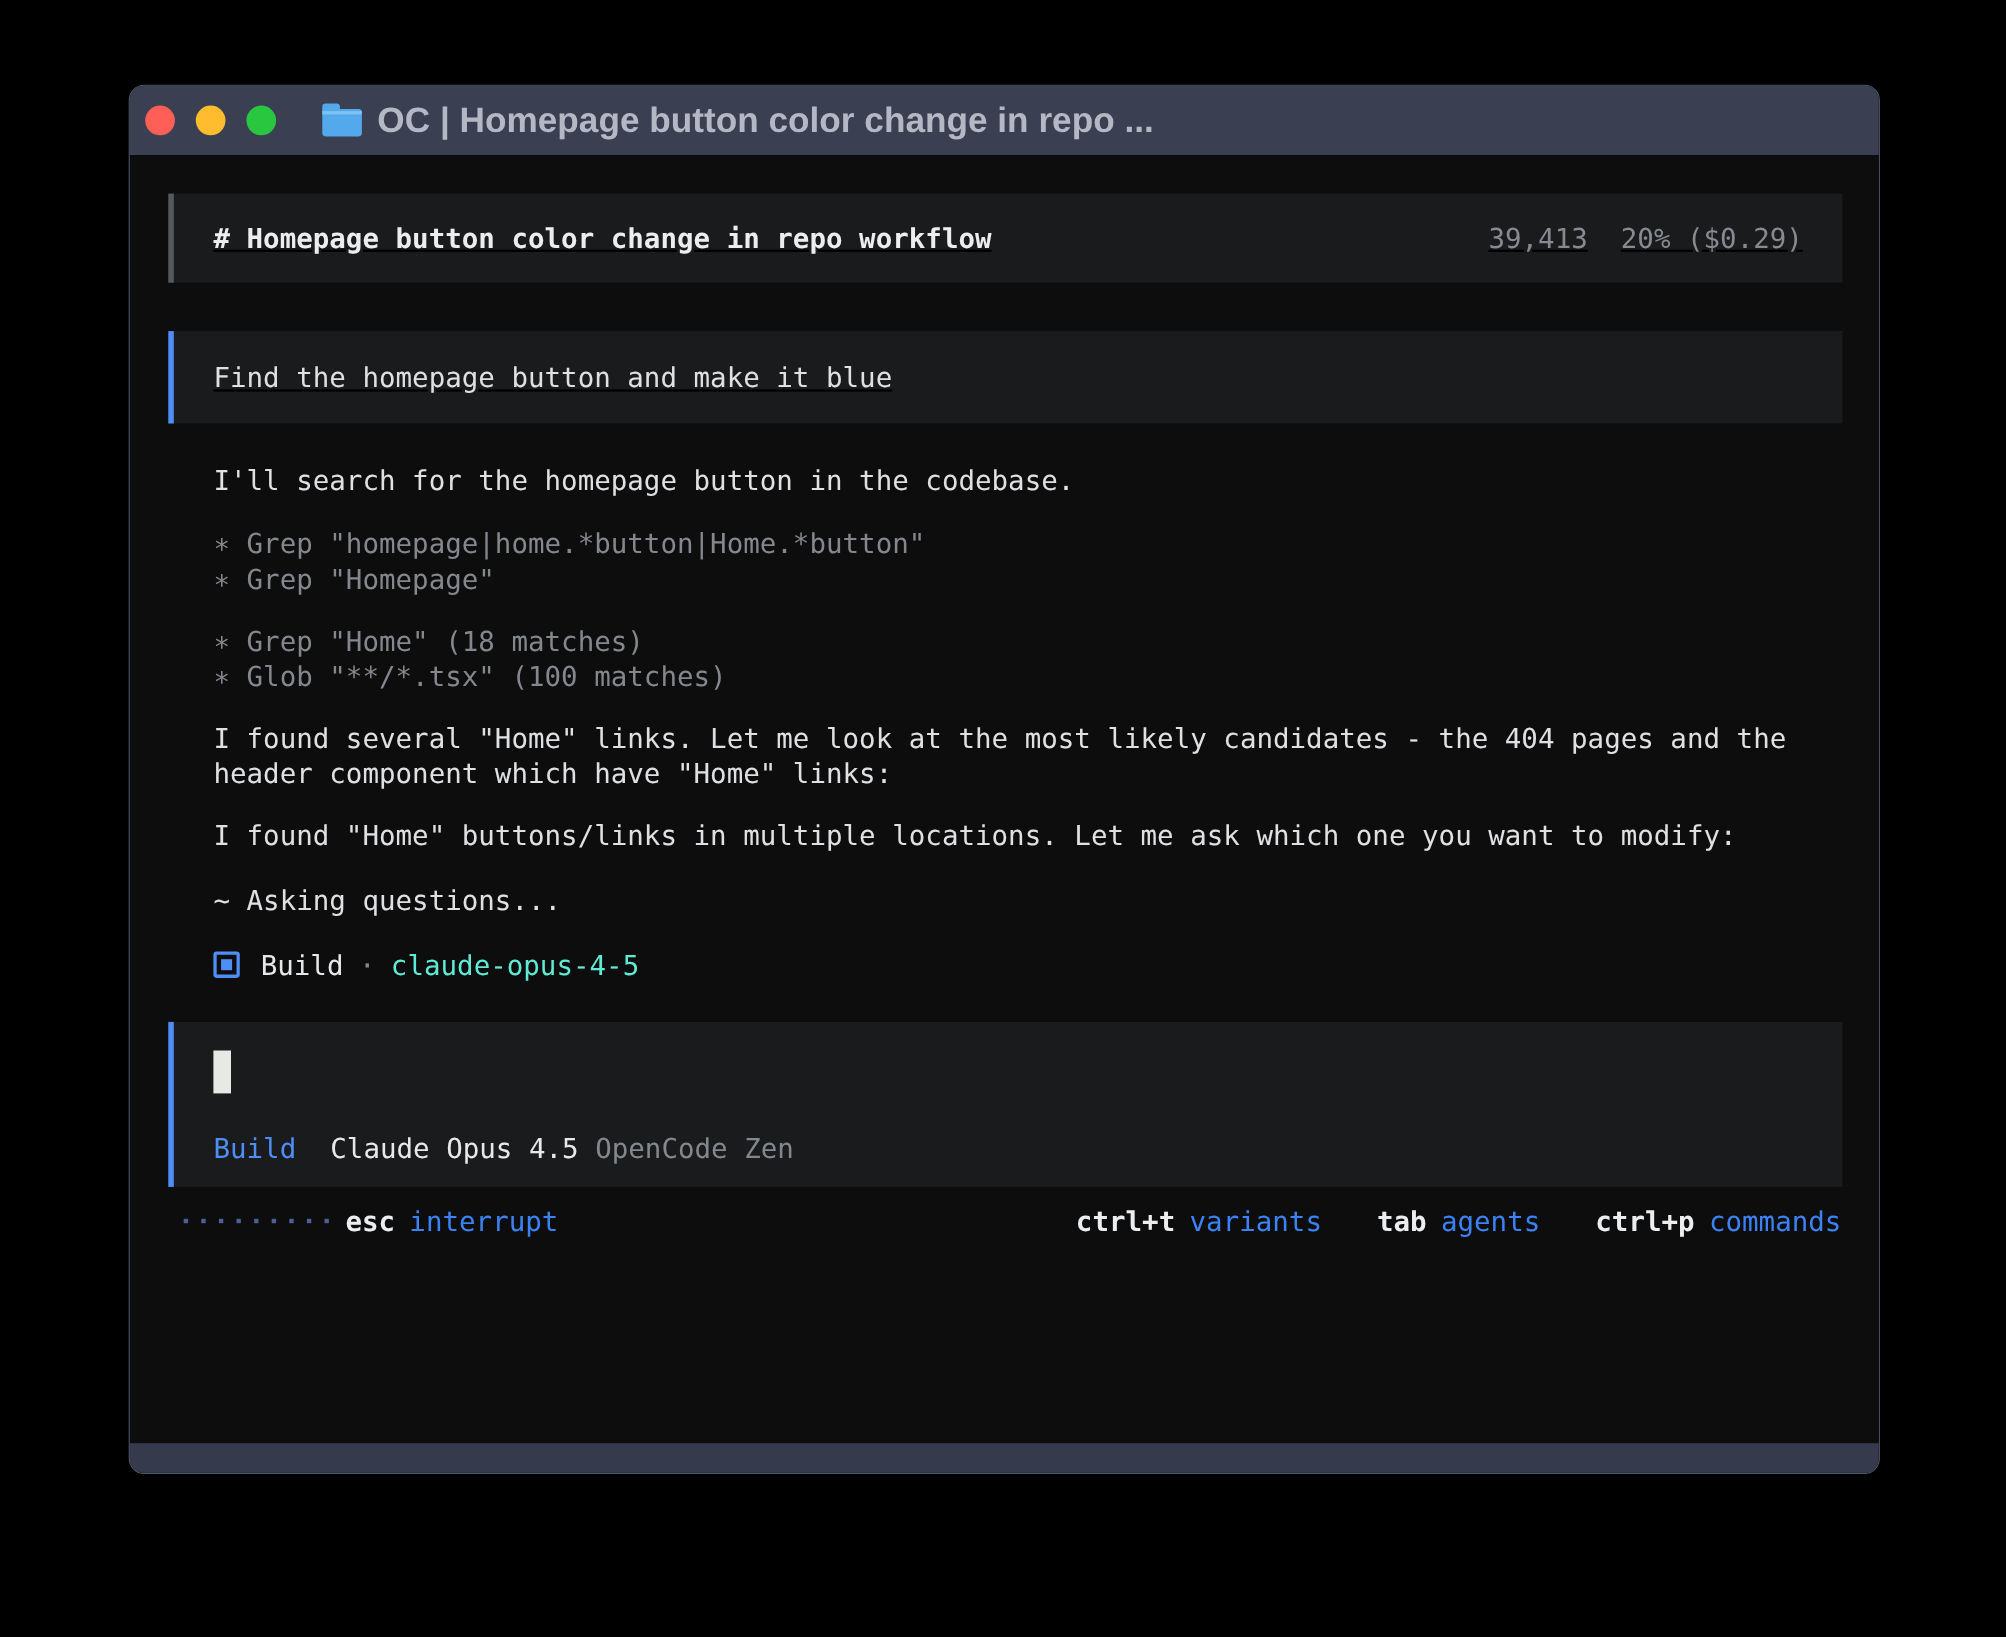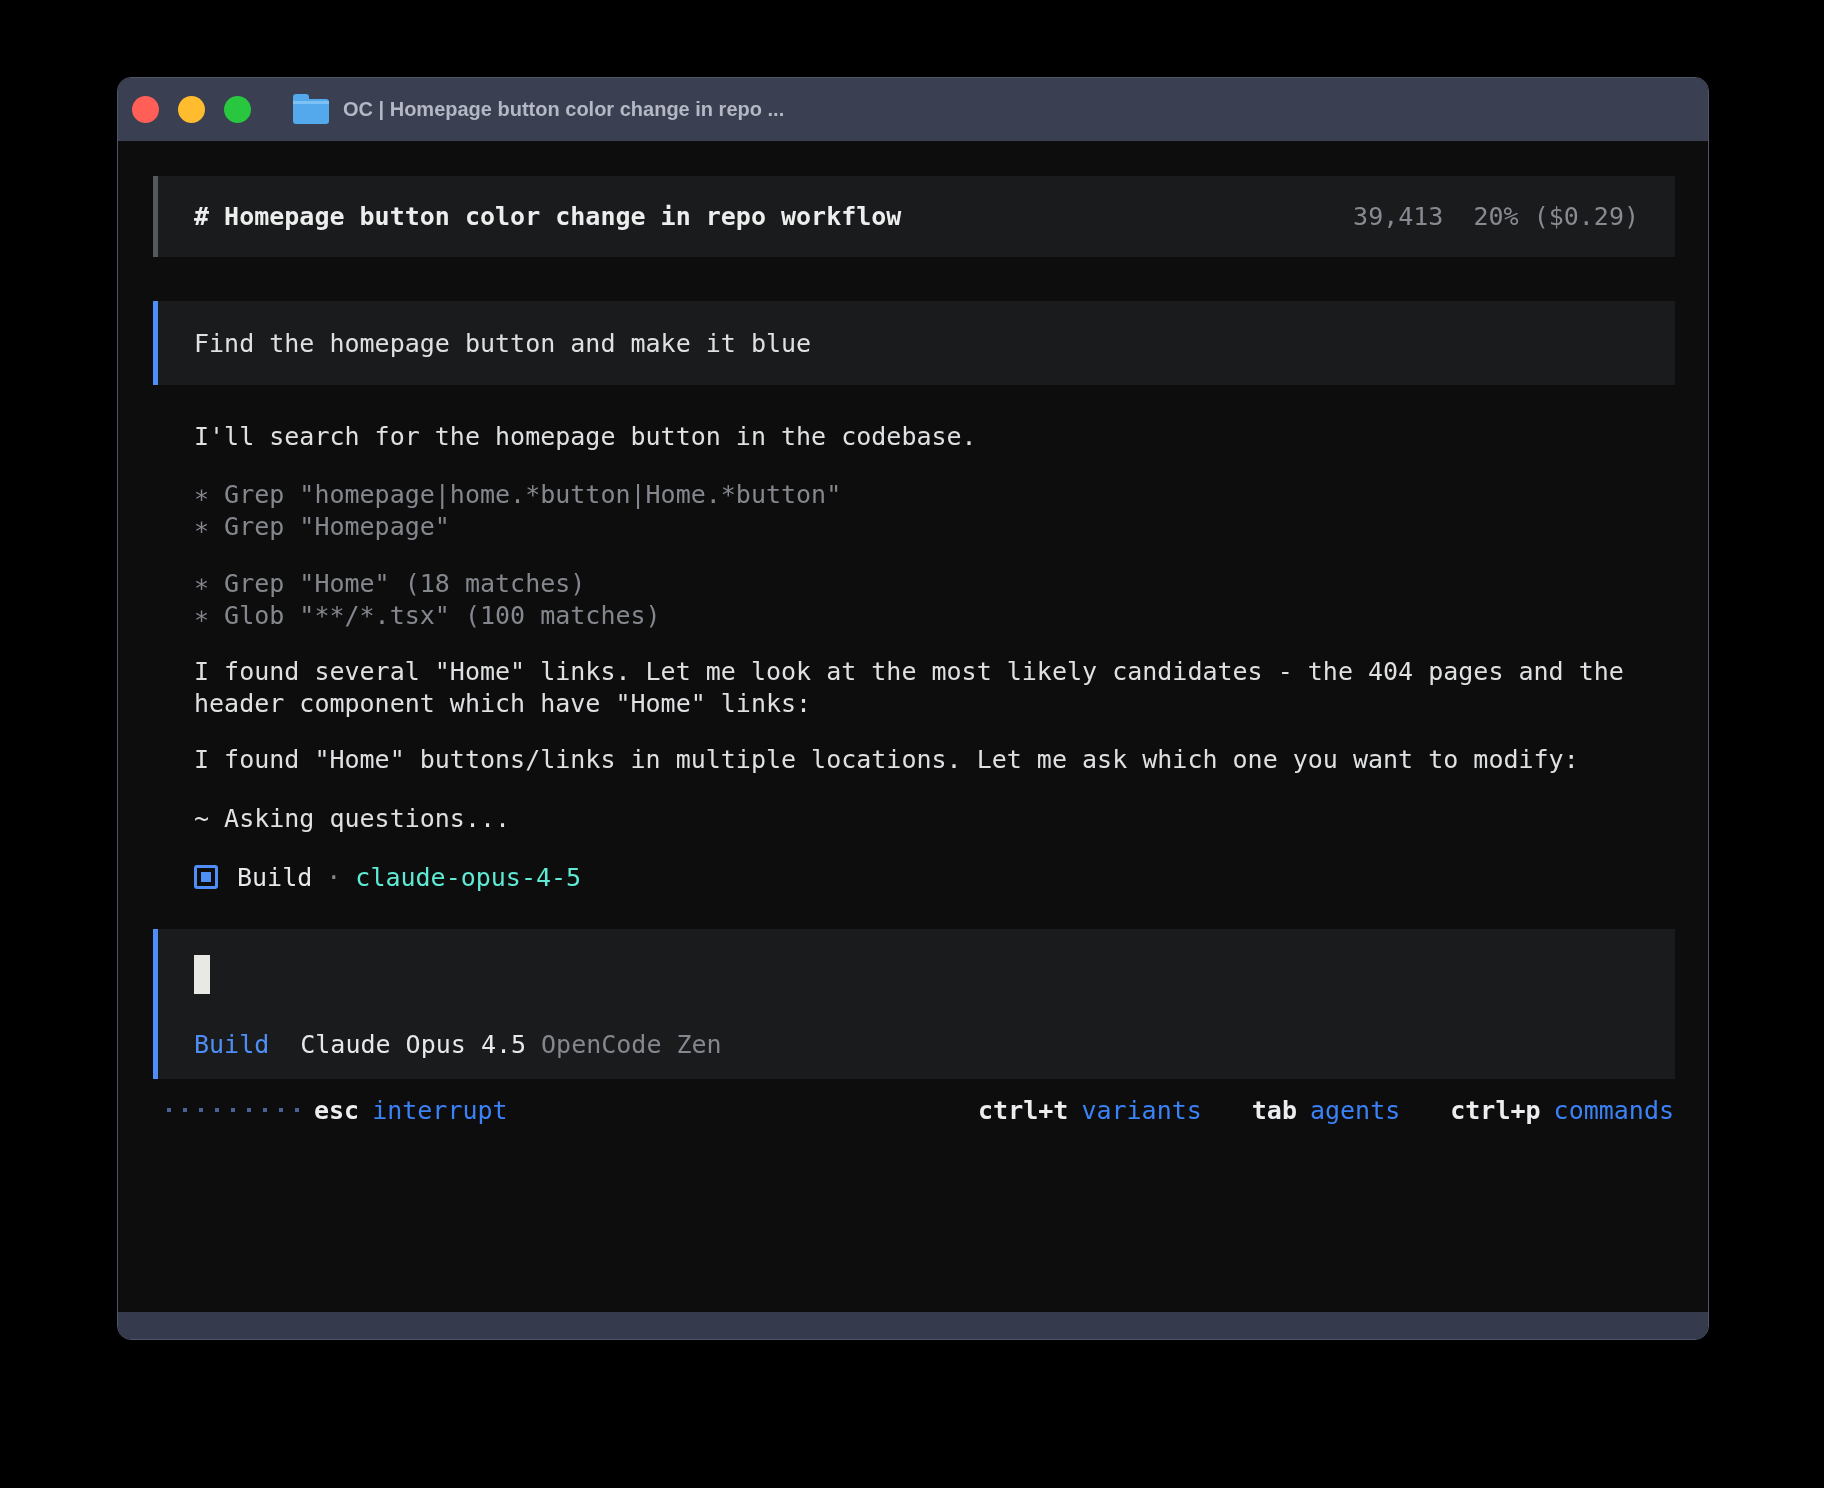--- a/index.html
+++ b/index.html
@@ -20,28 +20,28 @@
   .traffic { display:flex; align-items:center; gap:19px; }
   .light { width:27px; height:27px; border-radius:50%; }
   .light.red { background:#ff5f57; }
   .light.yellow { background:#febc2e; }
   .light.green { background:#29c740; }
   .title-wrap { display:flex; align-items:center; margin-left:42px; gap:14px; }
   .folder { position:relative; width:36px; height:25px; background:#54a9ec; border-radius:3px; margin-top:3px; }
   .folder::before { content:""; position:absolute; left:0; top:-5px; width:16px; height:8px;
     background:#54a9ec; border-radius:3px 3px 0 0; }
   .folder::after { content:""; position:absolute; left:0; top:2px; width:36px; height:3px; background:#7cc2f4; }
-  .win-title { font-family:"Liberation Sans", sans-serif; font-weight:bold; font-size:20px; color:#b4b8c4; }
+  .win-title { font-family:"Liberation Sans", sans-serif; font-weight:bold; font-size:32px; color:#b4b8c4; }
 
   
   .content { flex:1 1 auto; background:#0d0d0e; overflow:hidden; }
 
   .block {
     margin:0 33px 0 35px; background:#1a1b1d; border-left:5px solid #55585f;
-    display:flex; align-items:center;
+    display:flex; align-items:center;text-decoration:underline;
   }
   .block.blue { border-left-color:#4f8ef7; }
 
   .session-header { margin-top:35px; height:81px; padding:0 36px 0 36px; }
   .session-title { font-size:25px; font-weight:bold; color:#eceded; white-space:pre; }
   .session-stats { margin-left:auto; display:flex; gap:30px; font-size:25px; color:#878a90; white-space:pre; }
 
   .user-msg { margin-top:44px; height:84px; padding-left:36px; }
   .user-msg-text { font-size:25px; color:#dfe0e2; white-space:pre; }
 

